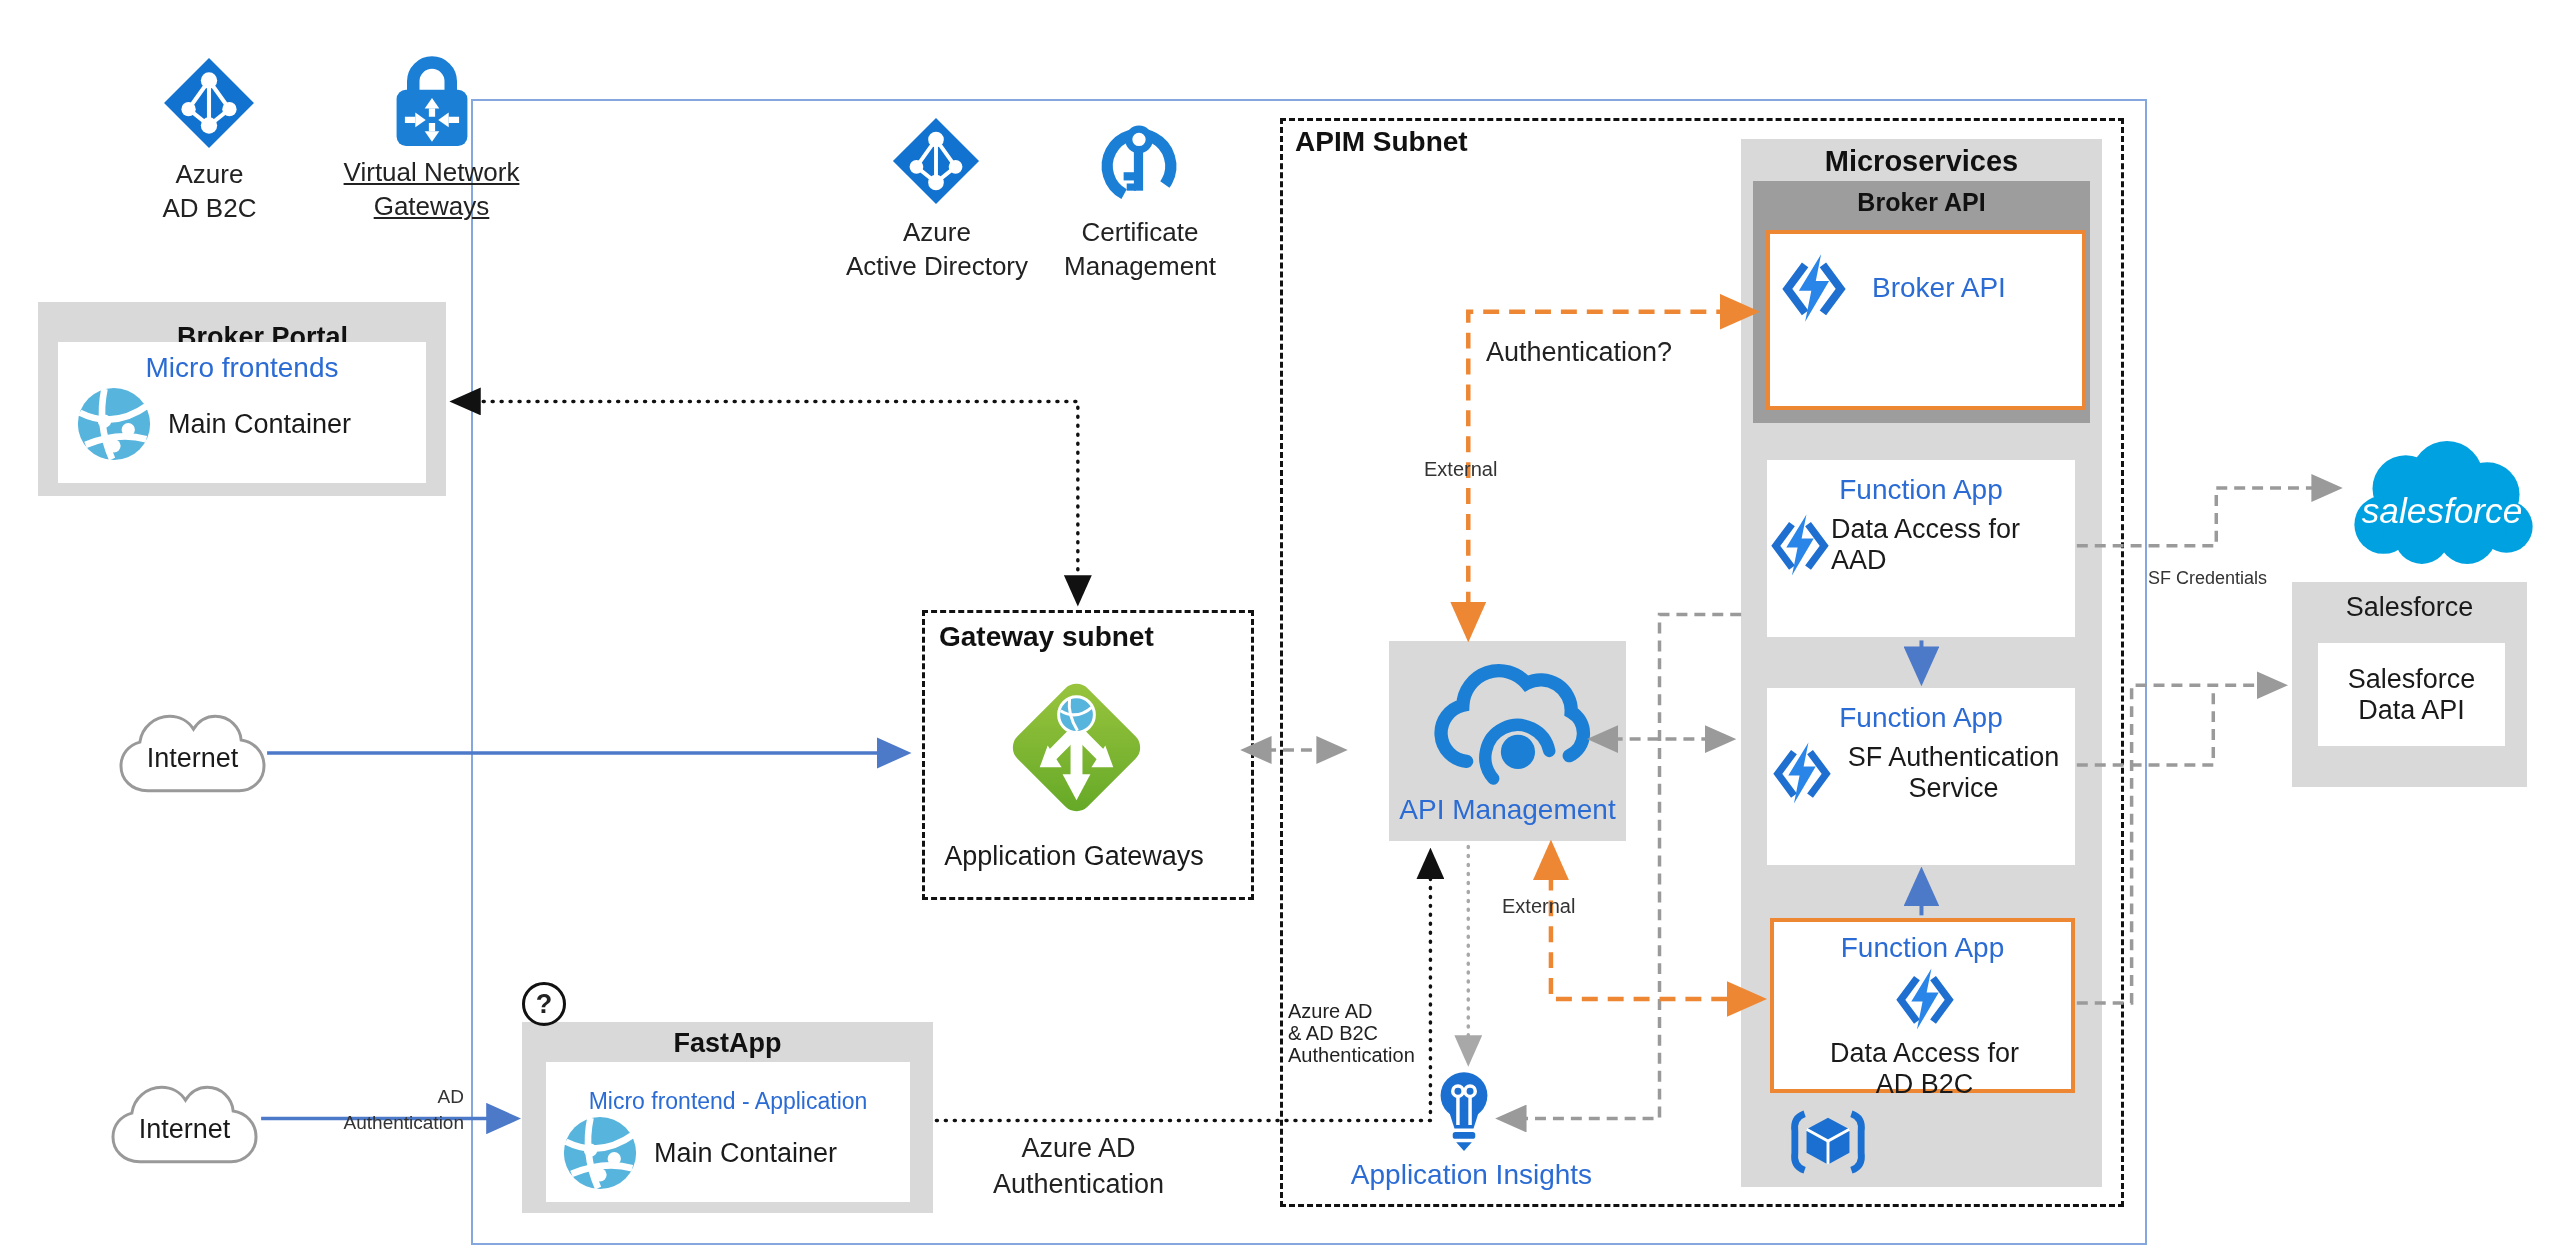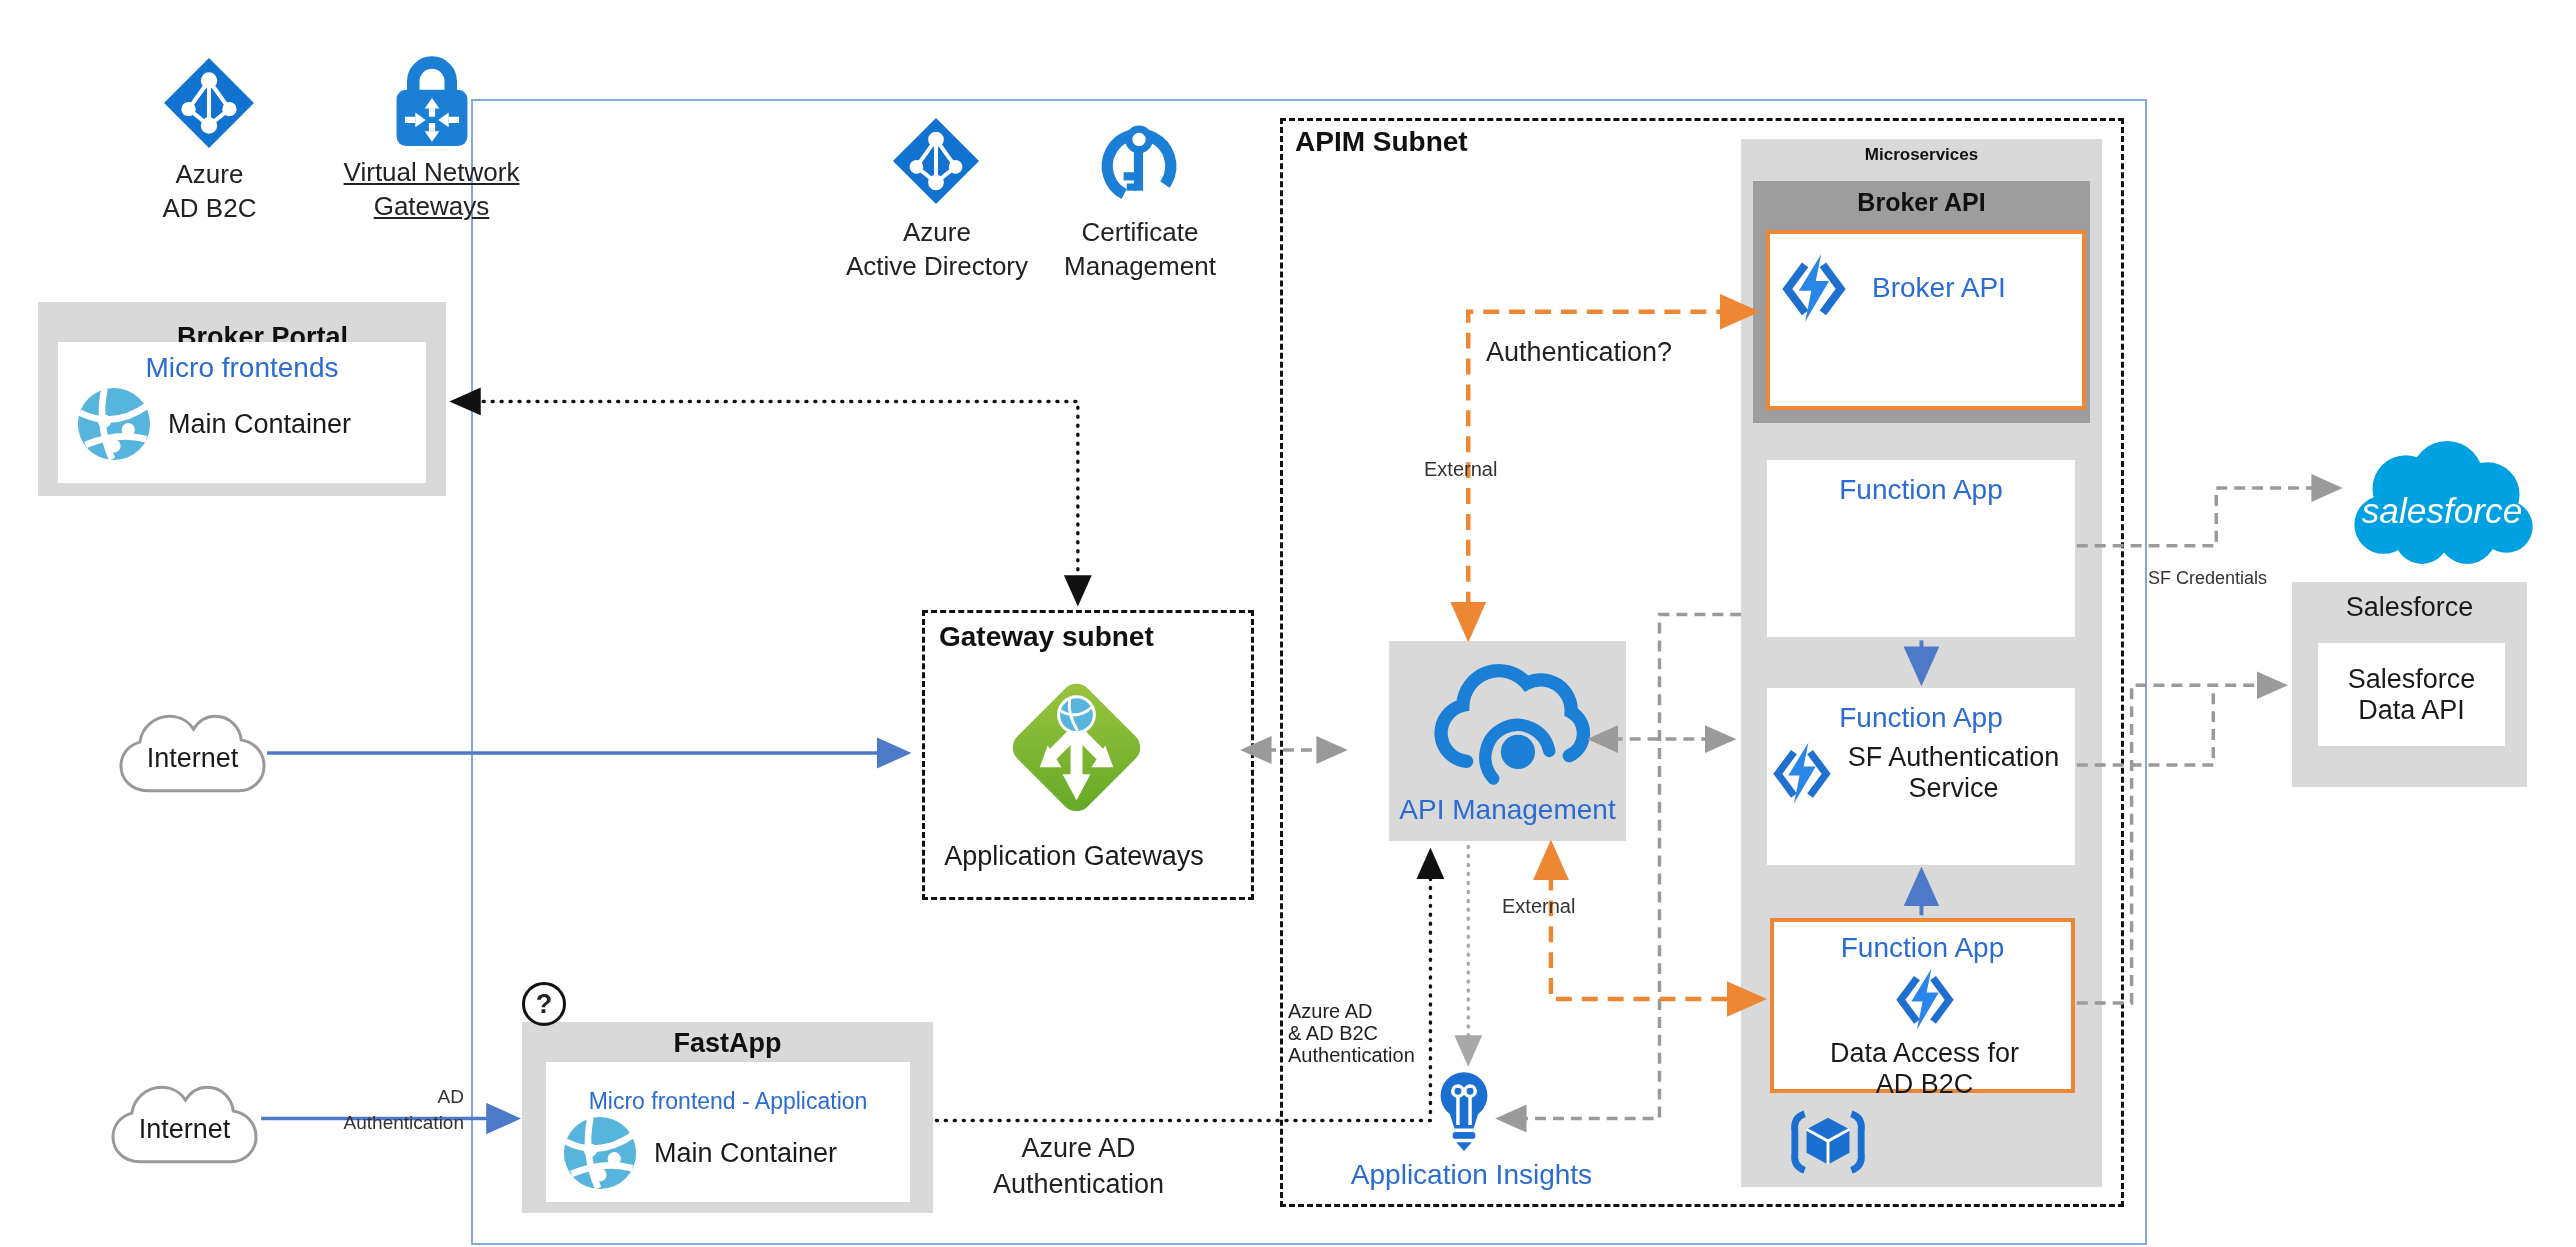--- a/index.html
+++ b/index.html
@@ -202,41 +202,51 @@
         <circle cx="23" cy="23" r="6"></circle>
           <circle cx="37" cy="23" r="6"></circle>
         <path d="M23 29 V62"></path>
           <path d="M37 29 V62"></path>
       </g>
     </svg>
   </div>
   <div class="abs blue-label z3" style="left:1347px;top:1159px;width:249px;">Application Insights</div>
 
   <div class="abs gray-box z3" style="left:1741px;top:139px;width:361px;height:1048px;">
-    <div class="box-title" style="margin-top:6px;font-size:17px;">Microservices</div>
+    <div class="box-title" style="margin-top:6px;font-size:29px;">Microservices</div>
   </div>
 
   <div class="abs z4" style="left:1753px;top:181px;width:337px;height:242px;background:#9D9D9D;">
     <div class="box-title" style="margin-top:7px;font-size:25px;">Broker API</div>
   </div>
   <div class="abs white-box orange-border z4" style="left:1766px;top:230px;width:312px;height:172px;">
     <div class="row" style="margin-top:16px;padding-left:12px;gap:26px;">
       <span>
         <svg width="64" height="76" viewBox="0 0 72 84">
           <path d="M26 16 L6 43 L26 70" stroke="#1E6FD0" stroke-width="9" fill="none"></path>
           <path d="M46 16 L66 43 L46 70" stroke="#1E6FD0" stroke-width="9" fill="none"></path>
           <polygon points="44,4 19,45 33,45 26,80 53,34 38,34" fill="#2A85E8"></polygon>
         </svg>
       </span>
       <span class="blue-label">Broker API</span>
     </div>
   </div>
 
   <div class="abs white-box z4" style="left:1767px;top:460px;width:308px;height:177px;">
     <div class="blue-label" style="margin-top:14px;">Function App</div>
+    <div class="row" style="margin-top:4px;padding-left:4px;gap:2px;">
+      <span>
+        <svg width="58" height="70" viewBox="0 0 72 84">
+          <path d="M26 16 L6 43 L26 70" stroke="#1E6FD0" stroke-width="9" fill="none"></path>
+          <path d="M46 16 L66 43 L46 70" stroke="#1E6FD0" stroke-width="9" fill="none"></path>
+          <polygon points="44,4 19,45 33,45 26,80 53,34 38,34" fill="#2A85E8"></polygon>
+        </svg>
+      </span>
+      <span class="node-text">Data Access for AAD</span>
+    </div>
   </div>
 
   <div class="abs white-box z4" style="left:1767px;top:688px;width:308px;height:177px;">
     <div class="blue-label" style="margin-top:14px;">Function App</div>
     <div class="row" style="margin-top:4px;padding-left:6px;gap:8px;">
       <span>
         <svg width="58" height="70" viewBox="0 0 72 84">
           <path d="M26 16 L6 43 L26 70" stroke="#1E6FD0" stroke-width="9" fill="none"></path>
           <path d="M46 16 L66 43 L46 70" stroke="#1E6FD0" stroke-width="9" fill="none"></path>
           <polygon points="44,4 19,45 33,45 26,80 53,34 38,34" fill="#2A85E8"></polygon>

